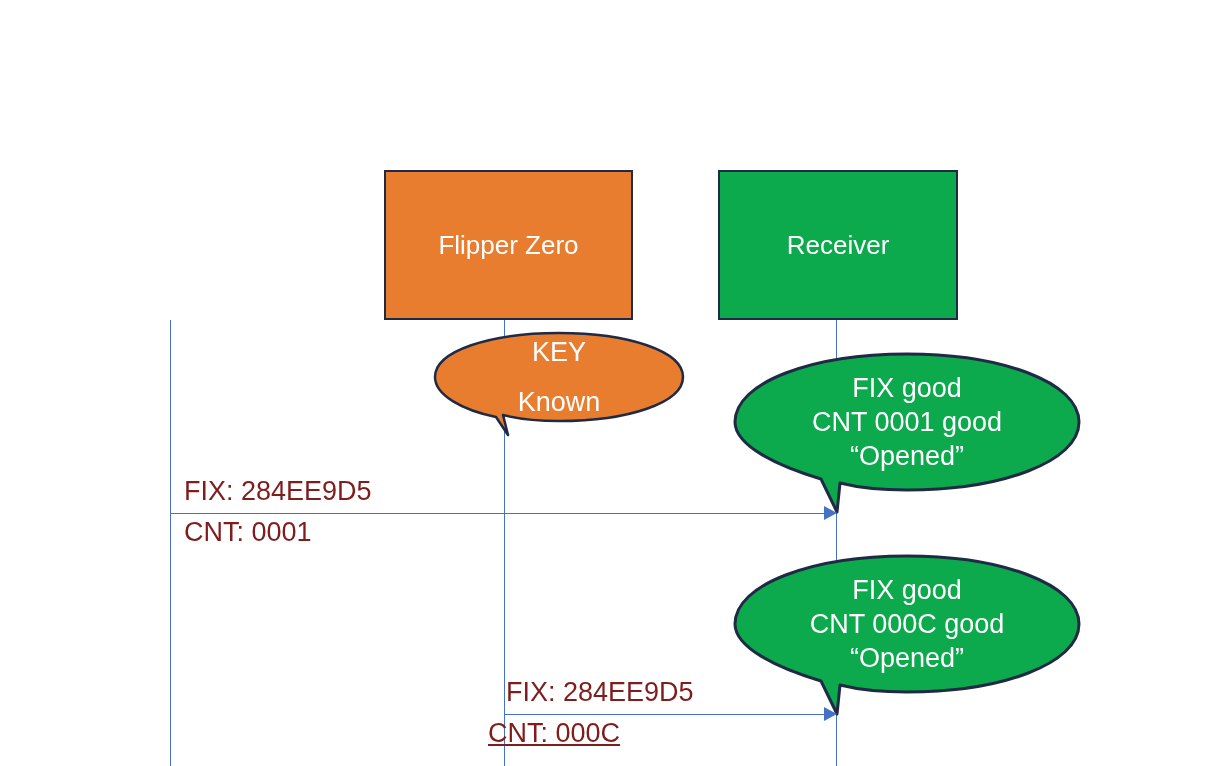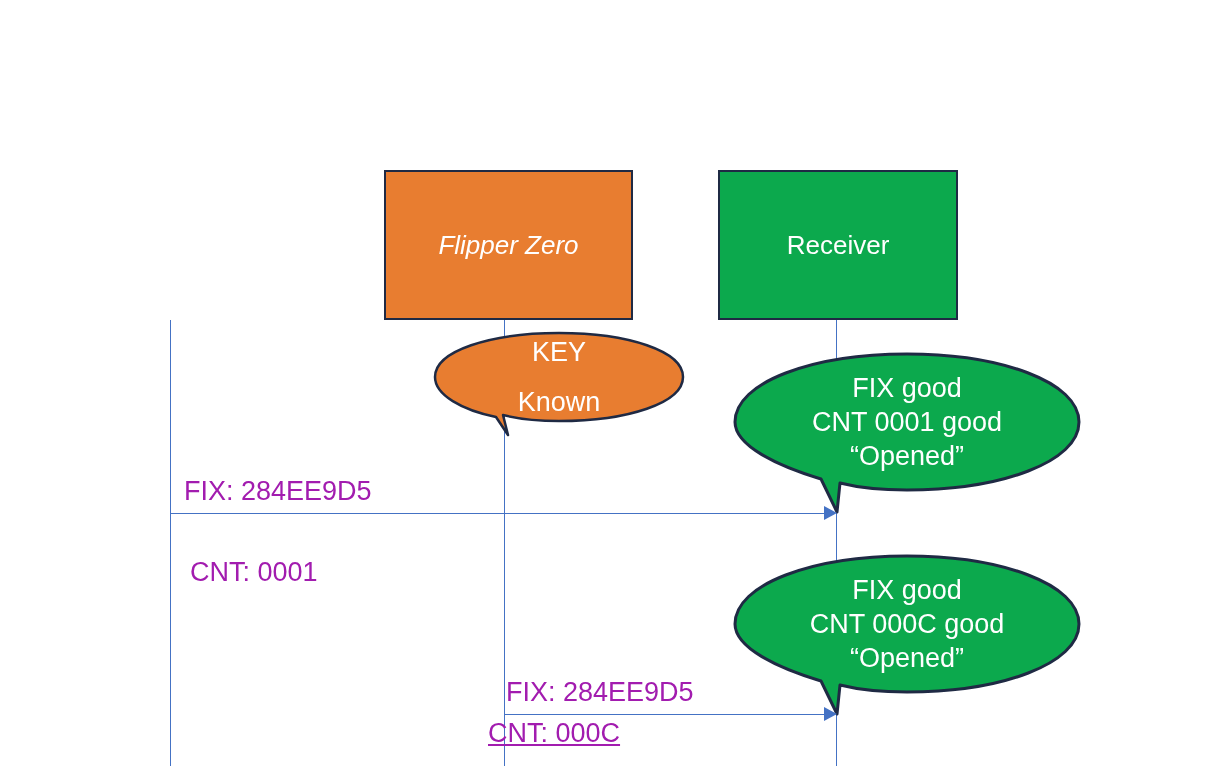--- a/index.html
+++ b/index.html
@@ -91,38 +91,38 @@
   .msg-head {
     position: absolute;
     width: 0;
     height: 0;
     border-top: 7px solid transparent;
     border-bottom: 7px solid transparent;
     border-left: 13px solid #4472C4;
   }
   .msg-label {
     position: absolute;
-    color: #a21caf;
+    color: #7f1d1d;
     font-size: 27px;
     line-height: 1.2;
     white-space: nowrap;
   }
 </style>
 </head>
 <body>
 
 <div id="slide">
 
 
   <div class="lifeline" style="left:170px; top:320px; height:446px;"></div>
   <div class="lifeline" style="left:504px; top:320px; height:446px;"></div>
   <div class="lifeline" style="left:836px; top:320px; height:446px;"></div>
 
 
-  <div class="actor-box" style="left:384px; top:170px; width:249px; height:150px; background:#E87D30;font-style:italic;">
+  <div class="actor-box" style="left:384px; top:170px; width:249px; height:150px; background:#E87D30;">
     <span class="actor-label">Flipper Zero</span>
   </div>
 
   <div class="actor-box" style="left:718px; top:170px; width:240px; height:150px; background:#0CA94D;">
     <span class="actor-label">Receiver</span>
   </div>
 
   <div class="callout" style="left:434px; top:332px; width:250px; height:110px;">
     <svg width="250" height="112" viewBox="0 0 250 112">
       <path d="M 125 1
@@ -152,21 +152,21 @@
     <div class="callout-text" style="height:140px;">
       <div>FIX good</div>
       <div>CNT 0001 good</div>
       <div>“Opened”</div>
     </div>
   </div>
 
   <div class="msg-line" style="left:170px; top:513px; width:660px;"></div>
   <div class="msg-head" style="left:824px; top:506px;"></div>
   <div class="msg-label" style="left:184px; top:475px;">FIX: 284EE9D5</div>
-  <div class="msg-label" style="left:190px; top:516px;margin-top:40px;">CNT: 0001</div>
+  <div class="msg-label" style="left:184px; top:516px;">CNT: 0001</div>
 
 
   <div class="callout" style="left:733px; top:554px; width:348px; height:165px;">
     <svg width="348" height="168" viewBox="0 0 348 168">
       <path d="M 174 2
                C 268 2 346 30 346 70
                C 346 110 268 138 174 138
                C 150 138 127 136 107 131
                L 104 160 L 88 127
                C 45 114 2 94 2 70

